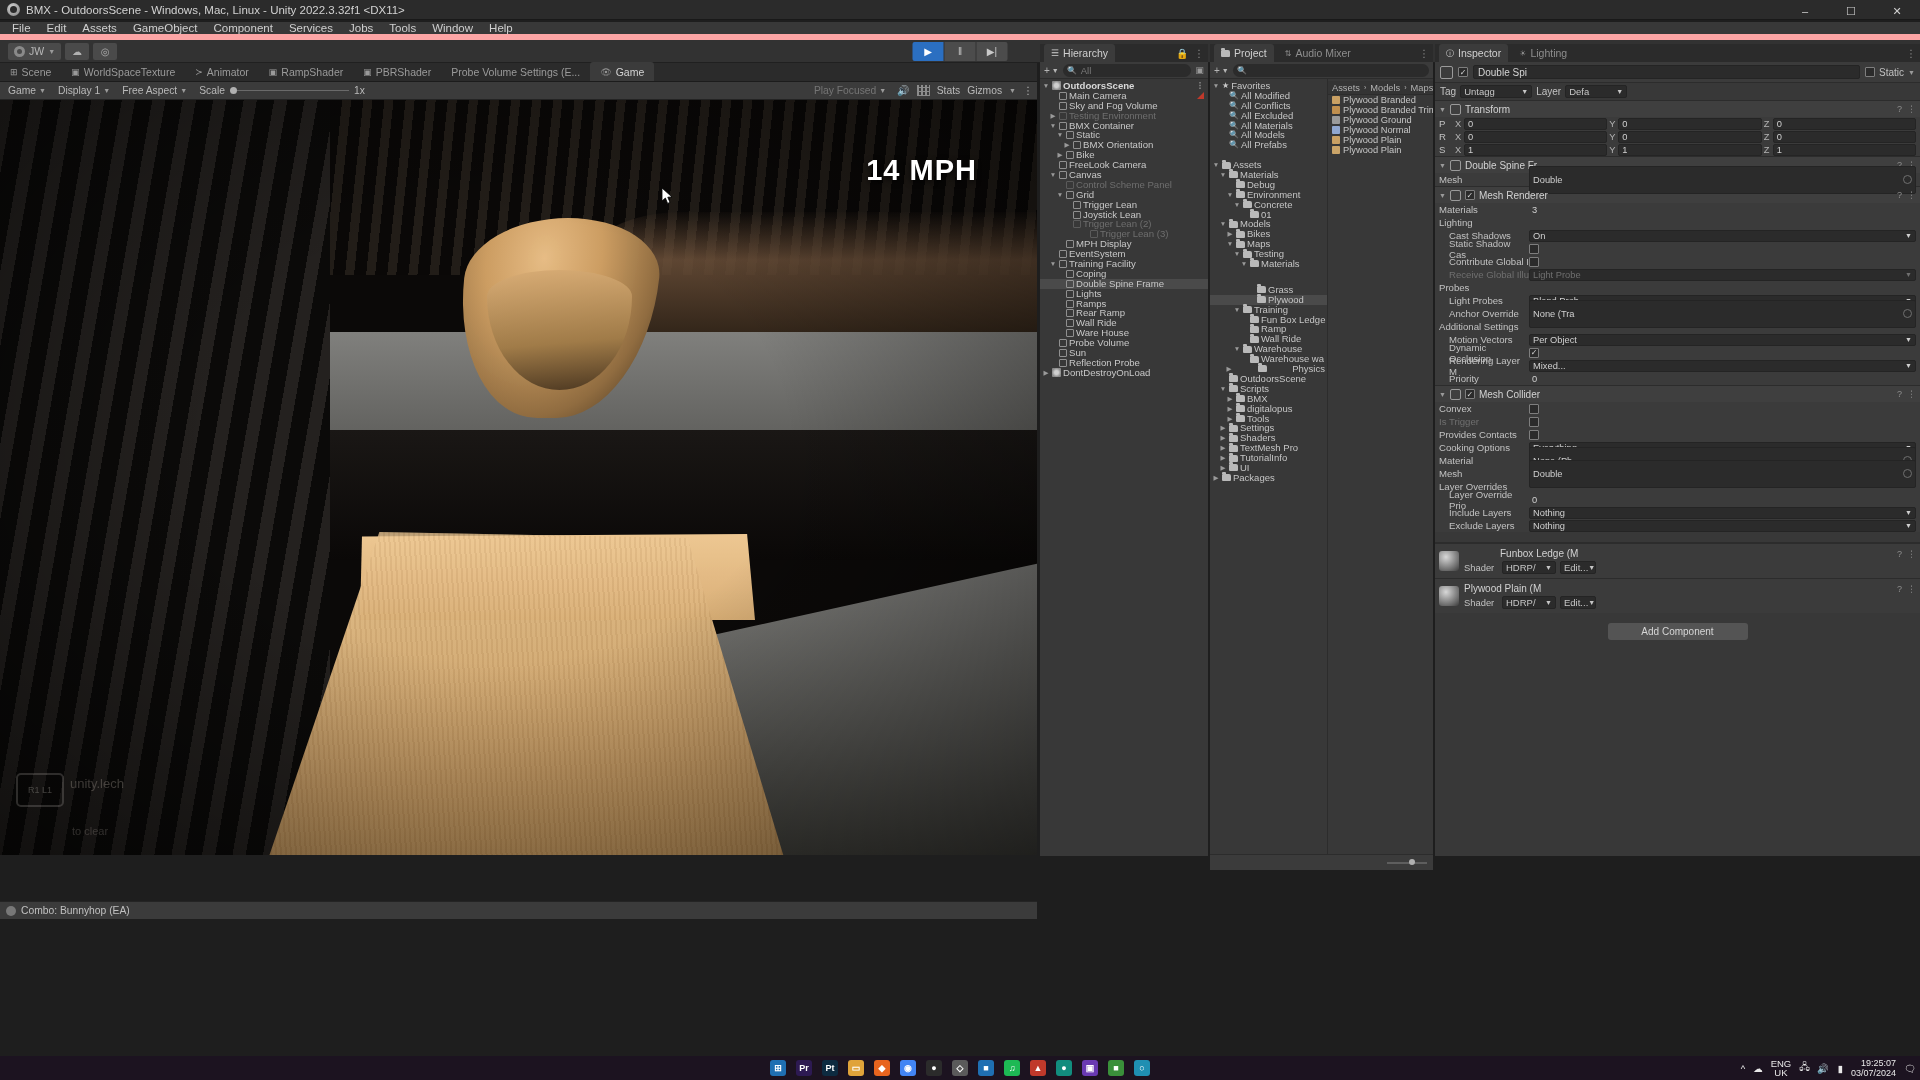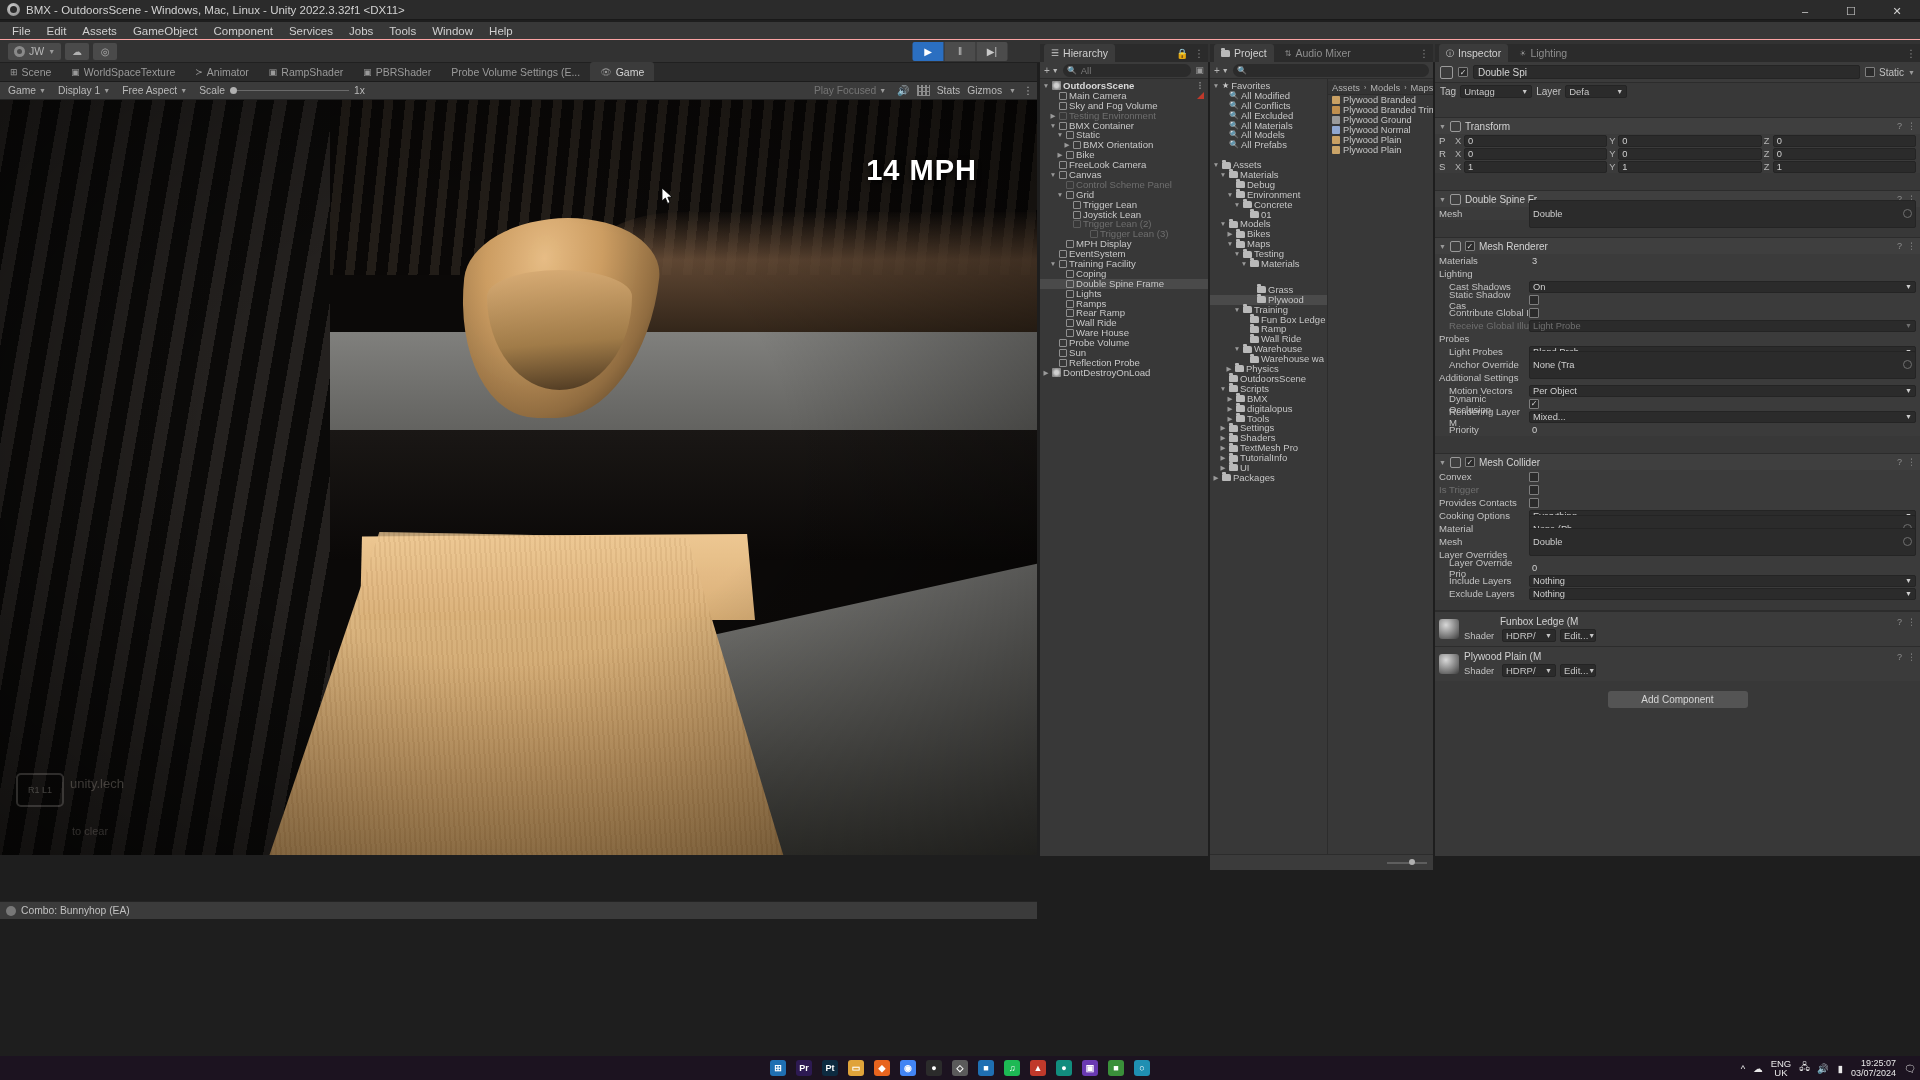--- a/index.html
+++ b/index.html
@@ -30,21 +30,21 @@
   }
   .titlebar .title { font-size: 11.5px; color: #d2d2d2; white-space: nowrap; }
   .win-buttons { position: absolute; right: 0; top: 0; height: 22px; display: flex; }
   .win-btn { width: 46px; height: 22px; display:flex; align-items:center; justify-content:center;
     color:#d0d0d0; font-size:11px; }
 
   
   .menubar {
     position: absolute; left: 0; top: 22px; width: 1920px; height: 18px;
     background: #383838; display: flex; align-items: center; padding-left: 4px;
-    border-bottom: 1px solid #fca5a5;
+    border-bottom: 6px solid #fca5a5;
   }
   .menu-item { padding: 0 8px; font-size: 11.5px; color: #cfcfcf; line-height: 18px; cursor: default; }
 
   
   .maintoolbar {
     position: absolute; left: 0; top: 40px; width: 1920px; height: 23px;
     background: #323232; display: flex; align-items: center;
     border-bottom: 1px solid #202020;
   }
   .tb-left { display:flex; align-items:center; padding-left: 8px; gap: 4px; }
@@ -287,21 +287,21 @@
   .chk.on::after{content:"✓";}
   .namefield{ flex:1; height:14px; background:#2b2b2b; border:1px solid #242424; border-radius:2px;
     display:flex;align-items:center; padding:0 4px; font-size:10px; color:#d4d4d4; min-width: 0;}
   .static-row { display:flex; align-items:center; gap:4px; font-size:10px; color:#c0c0c0;}
   .tag-row { display:flex; align-items:center; gap:4px; padding: 2px 5px; font-size:10px;}
   .dd {
     height: 13px; background:#2b2b2b; border:1px solid #242424; border-radius:2px;
     display:flex; align-items:center; justify-content:space-between; padding: 0 3px;
     font-size:9.5px; color:#c6c6c6;
   }
-  .comp-block { border-top:1px solid #2c2c2c; background:#3b3b3b;margin-top:17px; }
+  .comp-block { border-top:1px solid #2c2c2c; background:#3b3b3b; }
   .comp-title {
     height: 16px; display:flex; align-items:center; gap:4px; padding: 0 4px;
     font-size:10px; color:#d2d2d2; background:#3f3f3f;
   }
   .comp-title .arrow{font-size:7px;color:#9a9a9a;}
   .comp-title .dots{margin-left:auto; color:#8e8e8e; display:flex; gap:5px; font-size:9px;}
   .prop {
     display:flex; align-items:center; height: 13px; font-size:9.6px; color:#c2c2c2; padding: 0 4px;
   }
   .prop .lbl { width: 90px; flex:none; color:#c2c2c2; }
@@ -831,21 +831,21 @@
           <div class="prow" style="padding-left: 23px;">
             <span class="tw">▼</span>
             <span class="folder"></span>
             <span>Warehouse</span>
           </div>
           <div class="prow" style="padding-left: 30px;">
             <span class="tw"></span>
             <span class="folder"></span>
             <span>Warehouse wa</span>
           </div>
-          <div class="prow" style="padding-left: 15px;">
+          <div class="prow" style="padding-left: 15px; justify-content: space-between;">
             <span class="tw">▶</span>
             <span class="folder"></span>
             <span>Physics</span>
           </div>
           <div class="prow" style="padding-left: 9px;">
             <span class="tw"></span>
             <span class="folder"></span>
             <span>OutdoorsScene</span>
           </div>
           <div class="prow" style="padding-left: 9px;">

